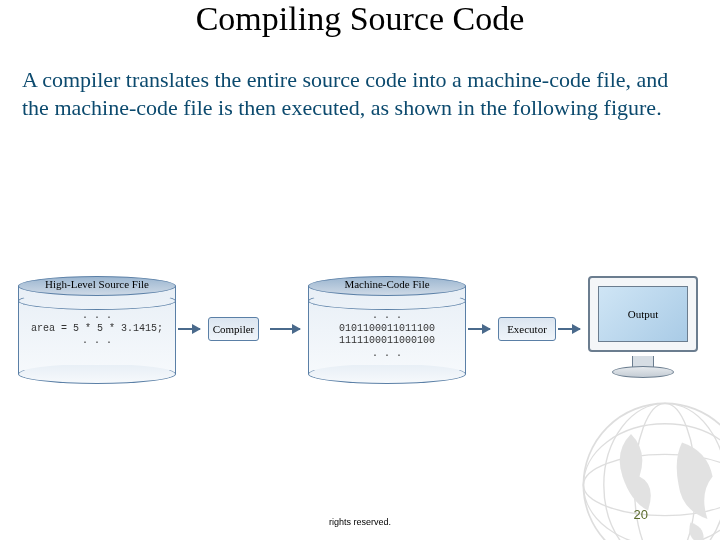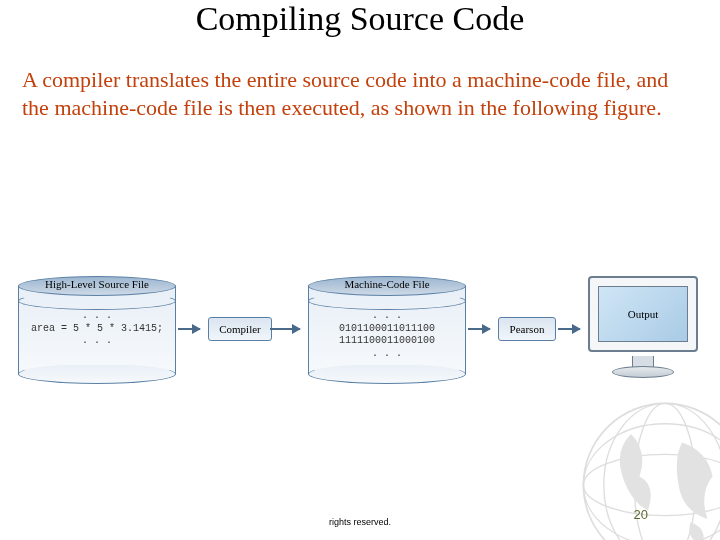--- a/index.html
+++ b/index.html
@@ -12,21 +12,21 @@
     overflow: hidden;
   }
   .title {
     text-align: center;
     font-size: 34px;
     font-weight: 400;
     color: #000;
   }
   .body-text {
     font-size: 22px;
-    color: #c2410c;
+    color: #0c4a6e;
     padding: 28px 28px 0 22px;
     line-height: 1.25;
   }
   .diagram {
     position: absolute;
     top: 270px;
     left: 18px;
     right: 18px;
     height: 140px;
     padding-left: 24px;
@@ -201,41 +201,41 @@
     <div class="cyl-title">High-Level Source File</div>
     <div class="cyl-content">
       <div>. . .</div>
       <div>area = 5 * 5 * 3.1415;</div>
       <div>. . .</div>
     </div>
   </div>
 
   <div class="arrow" style="left:160px; top:58px; width:22px;"></div>
 
-  <div class="pbox" style="left:190px; top:47px; width:64px;">Compiler</div>
+  <div class="pbox" style="left:190px; top:47px; width:51px;">Compiler</div>
 
   <div class="arrow" style="left:252px; top:58px; width:30px;"></div>
 
   <div class="cyl" style="left:290px; top:6px;">
     <div class="side"></div>
     <div class="bottom"></div>
     <div class="ridge" style="top:16px;"></div>
     <div class="top"></div>
     <div class="cyl-title">Machine-Code File</div>
     <div class="cyl-content">
       <div>. . .</div>
       <div>0101100011011100</div>
       <div>1111100011000100</div>
       <div>. . .</div>
     </div>
   </div>
 
   <div class="arrow" style="left:450px; top:58px; width:22px;"></div>
 
-  <div class="pbox" style="left:480px; top:47px; width:58px;">Pearson</div>
+  <div class="pbox" style="left:480px; top:47px; width:58px;">Executor</div>
 
   <div class="arrow" style="left:540px; top:58px; width:22px;"></div>
 
   <div class="monitor" style="left:570px; top:6px;">
     <div class="screen-outer">
       <div class="screen-inner">Output</div>
     </div>
     <div class="stand"></div>
     <div class="base"></div>
   </div>

